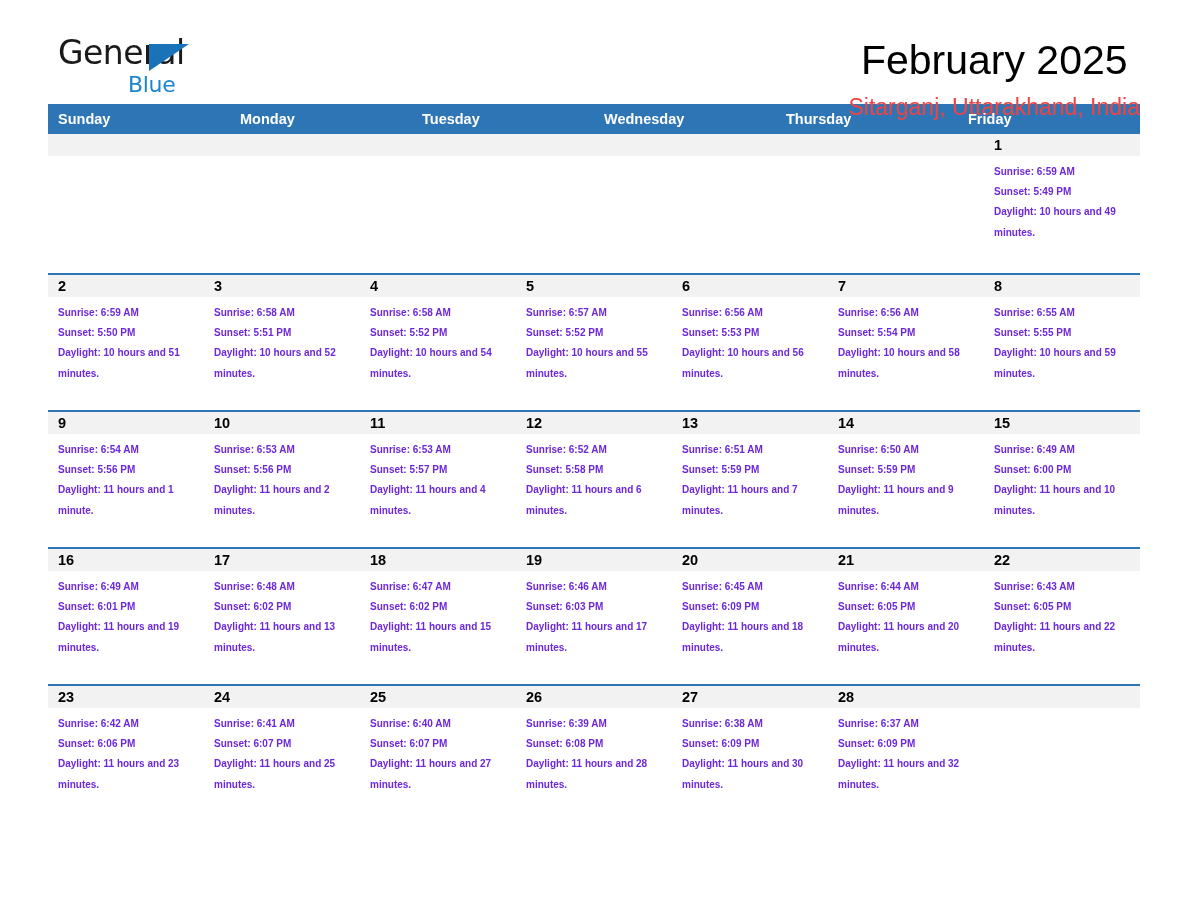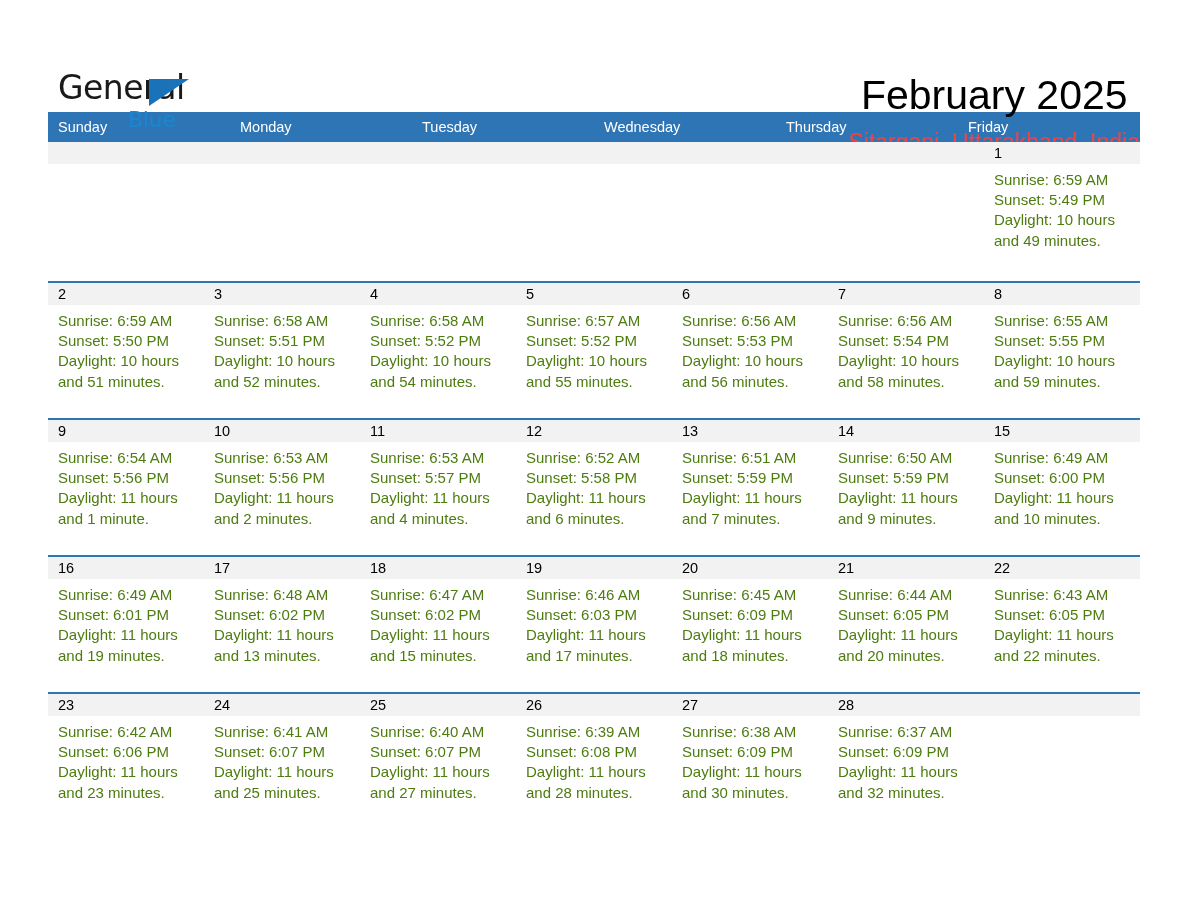--- a/index.html
+++ b/index.html
@@ -20,21 +20,21 @@
     height: 918px;
     box-sizing: border-box;
     padding: 0 48px;
   }
 
   
   .top-bar {
     display: flex;
     justify-content: space-between;
     align-items: flex-start;
-    padding-top: 68px;
+    padding-top: 33px;
     height: 104px;
     box-sizing: border-box;
     gap: 28px;
   }
   .logo {
     position: relative;
     width: 180px;
     height: 72px;
     user-select: none;
   }
@@ -84,21 +84,22 @@
     font-size: 23px;
     line-height: 34px;
     font-weight: 400;
     color: #ef4444;
     margin-top: 5px;
   }
 
   
   .calendar {
     width: 1092px;
-    margin-top: 8px;
+    margin-top: 0;
+    font-weight: bold;
   }
   .weekday-row {
     display: flex;
     background: #2e75b6;
     height: 30px;
   }
   .weekday {
     flex: 1 1 0;
     min-width: 0;
     color: #ffffff;
@@ -129,23 +130,23 @@
     line-height: 22px;
     padding-left: 10px;
     box-sizing: border-box;
     color: #000000;
   }
   .daycell.empty .daynum-band {
     background: #f2f2f2;
   }
   .cell-body {
     padding: 6px 10px 0 10px;
-    font-size: 15px;
+    font-size: 10px;
     line-height: 20.2px;
-    color: #4d7c0f;
+    color: #6d28d9;
   }
   .cell-body .line {
     white-space: nowrap;
   }
   .cell-body .daylight {
     white-space: normal;
   }
 
   .week-row.w1 { height: 139px; }
   .week-row.w2,

